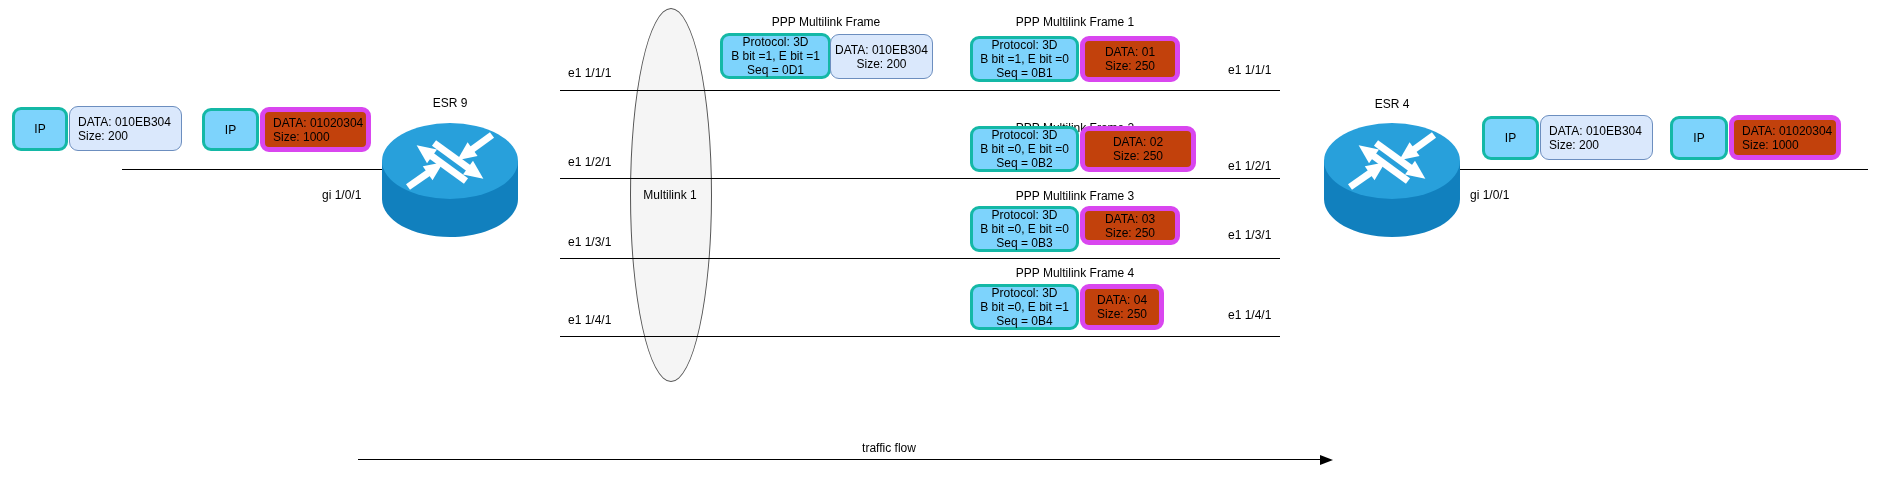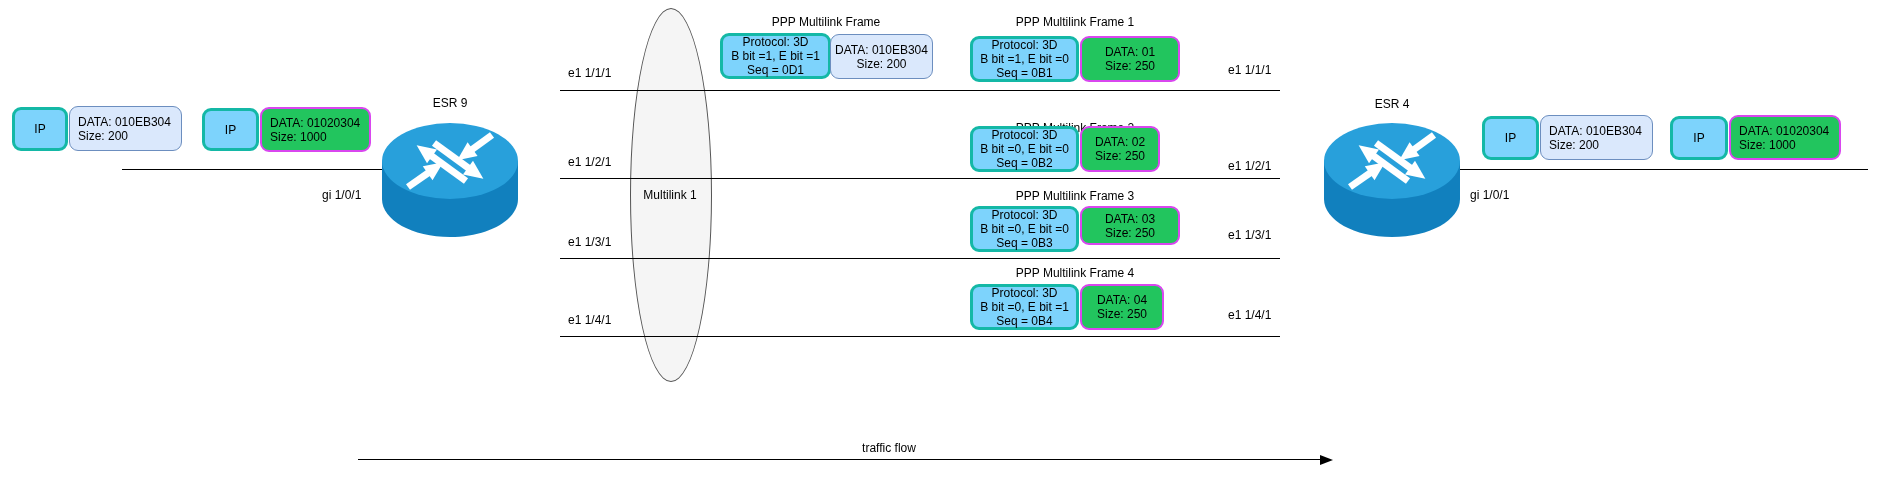--- a/index.html
+++ b/index.html
@@ -6,21 +6,21 @@
   .canvas{
     position:relative;width:1883px;height:480px;overflow:hidden;
     font-family:"Liberation Sans",sans-serif;font-size:12px;color:#000;background:#fff;
   }
   .box{
     position:absolute;box-sizing:border-box;border-radius:9px;
     display:flex;flex-direction:column;justify-content:center;line-height:14px;
   }
   .yellow{background:#7dd3fc;border:3px solid #14b8a6;}
   .blue{background:#DAE8FC;border:1px solid #6C8EBF;}
-  .red{background:#22c55e;border:2px solid #d946ef;}
+  .red{background:#c2410c;border:5px solid #d946ef;}
   .ip-box{align-items:center;}
   .data-left{align-items:flex-start;padding-left:8px;}
   .data-center{align-items:center;text-align:center;}
   .hline{position:absolute;height:0;border-top:1.6px solid #000;}
   .lbl{position:absolute;white-space:nowrap;}
   .ctr{position:absolute;white-space:nowrap;transform:translateX(-50%);}
   .lens{
     position:absolute;background:#F5F5F5;border:1.3px solid #545454;border-radius:50%;
   }
   .router{position:absolute;}
@@ -116,21 +116,21 @@
     <div>DATA: 01</div>
     <div>Size: 250</div>
   </div>
 
   <div class="ctr" style="left:1075px;top:121px">PPP Multilink Frame 2</div>
   <div class="box yellow data-center" style="left:970px;top:126px;width:109px;height:46px">
     <div>Protocol: 3D</div>
     <div>B bit =0, E bit =0</div>
     <div>Seq = 0B2</div>
   </div>
-  <div class="box red data-center" style="left:1080px;top:126px;width:80px;height:46px">
+  <div class="box red data-center" style="left:1080px;top:126px;width:116px;height:46px">
     <div>DATA: 02</div>
     <div>Size: 250</div>
   </div>
 
   <div class="ctr" style="left:1075px;top:189px">PPP Multilink Frame 3</div>
   <div class="box yellow data-center" style="left:970px;top:206px;width:109px;height:46px">
     <div>Protocol: 3D</div>
     <div>B bit =0, E bit =0</div>
     <div>Seq = 0B3</div>
   </div>

